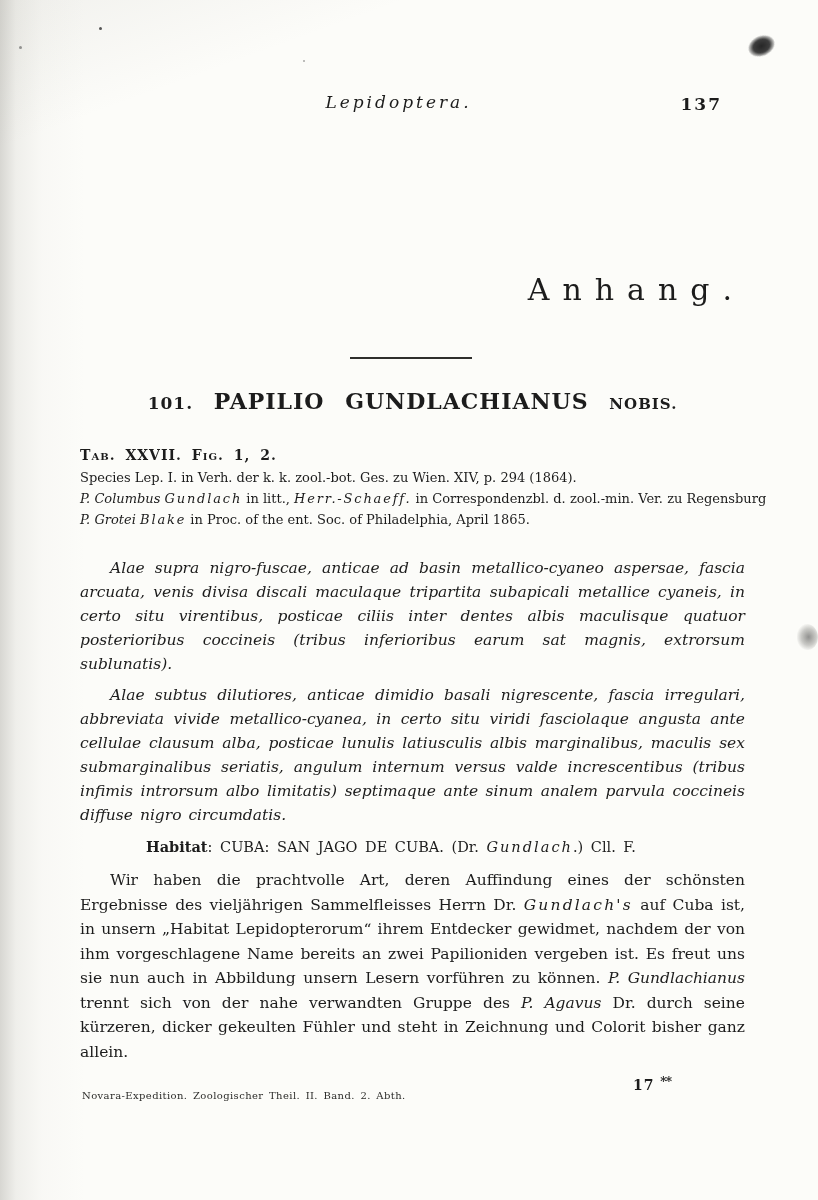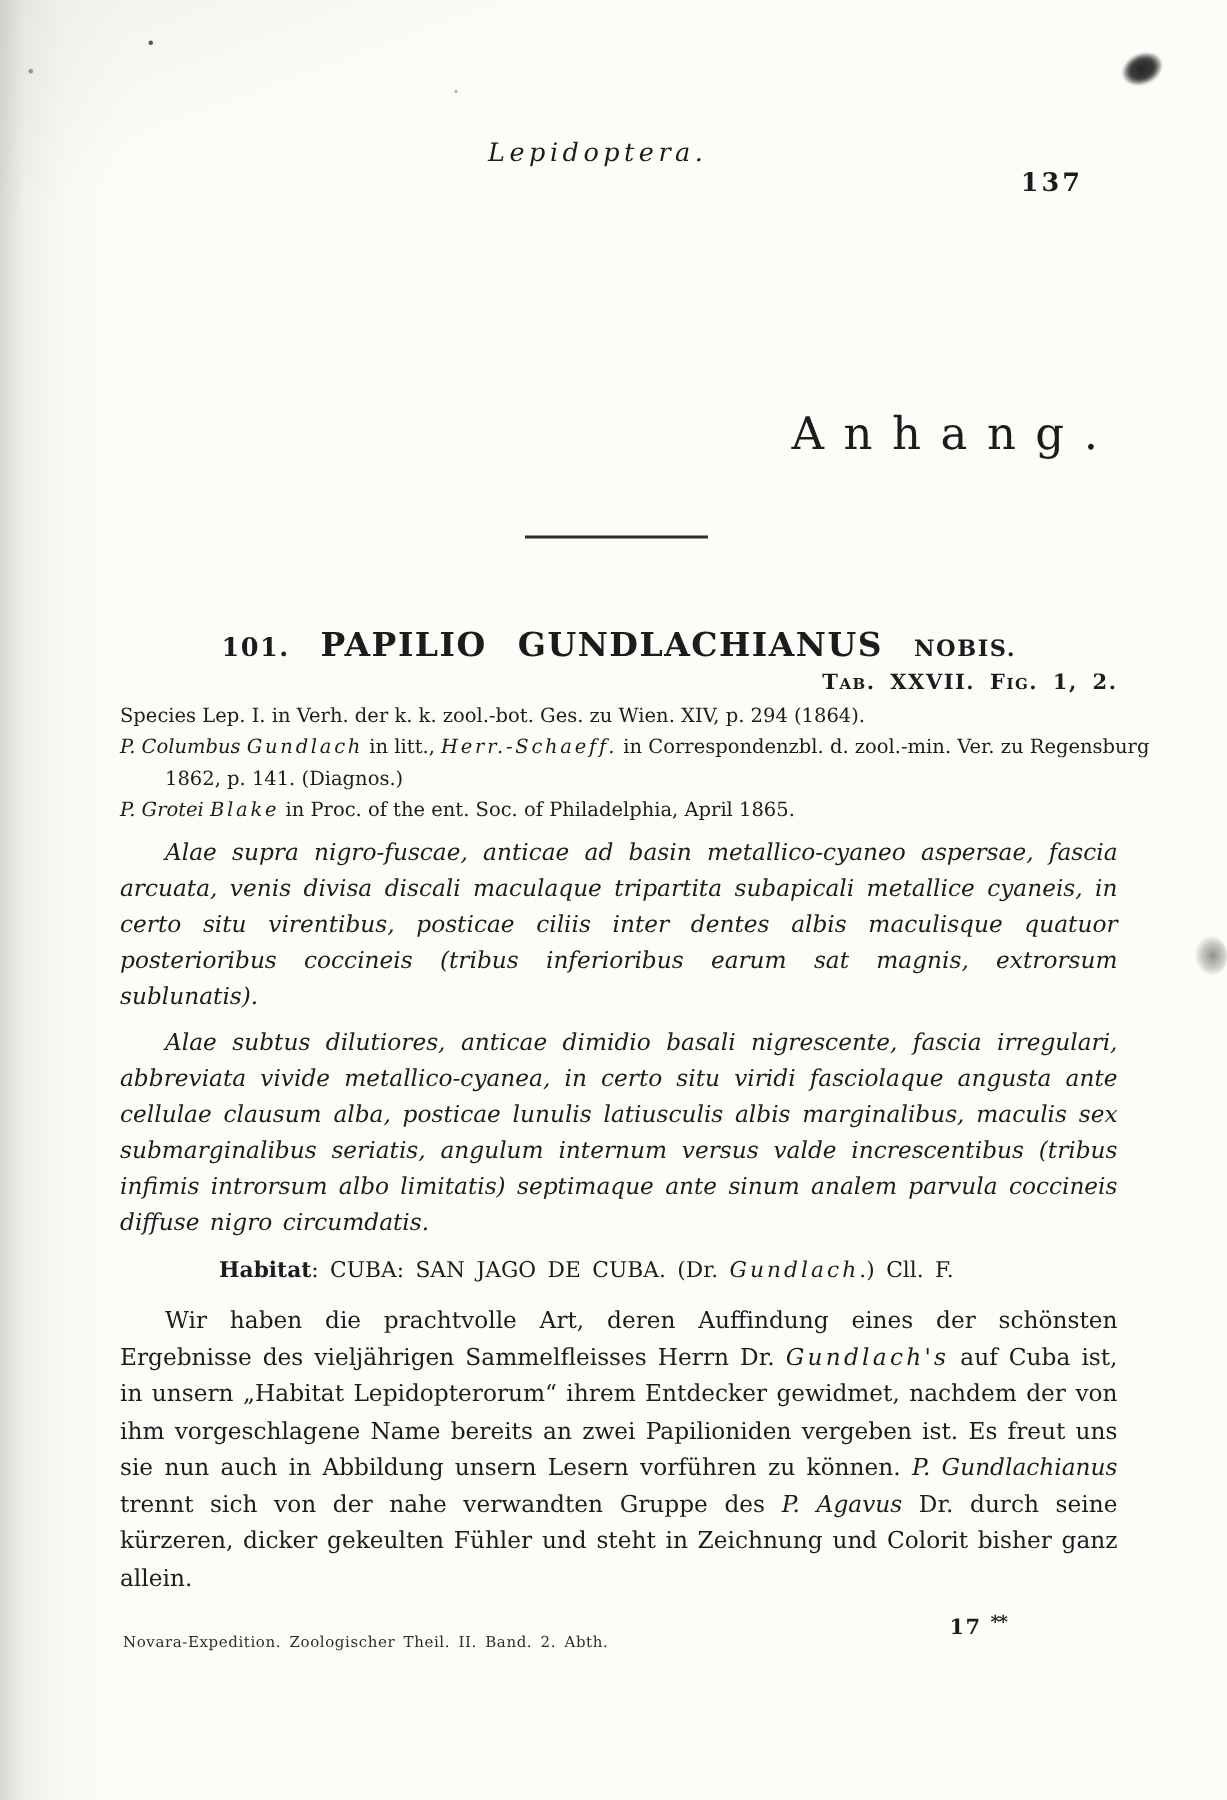--- a/index.html
+++ b/index.html
@@ -36,41 +36,41 @@
   .speck.s1 { left:99px;  top:27px; width:3px; height:3px; }
   .speck.s2 { left:19px;  top:46px; width:3px; height:3px; opacity:.6; }
   .speck.s3 { left:303px; top:60px; width:2px; height:2px; opacity:.5; }
 
   
   .running-header { position:absolute; left:0; top:92px; width:100%; }
   .rh-title {
     display:block; text-align:center; font-style:italic;
     font-size:17px; letter-spacing:3px; transform: translateX(-14px);
   }
-  .rh-page { position:absolute; right:23px; top:2px; font-weight:bold; font-size:17px; letter-spacing:2px;margin-top:18px; }
+  .rh-page { position:absolute; right:23px; top:2px; font-weight:bold; font-size:17px; letter-spacing:2px; }
 
   
   .section-title {
     position:absolute; left:0; top:272px; width:100%; margin:0;
     text-align:right; font-weight:normal;
     font-size:30px; letter-spacing:13px; padding-left:13px; box-sizing:border-box;
   }
   .rule { position:absolute; left:270px; top:357px; width:122px; height:2px; background:#2e2e2c; }
 
   
   .species-heading {
-    position:absolute; left:0; top:417px; width:100%; margin:0;
+    position:absolute; left:0; top:388px; width:100%; margin:0;
     text-align:center; font-size:22px; font-weight:bold;
     letter-spacing:1px; word-spacing:12px; white-space:nowrap;
   }
   .sp-num { font-size:17px; letter-spacing:1px; }
   .sp-author { font-size:15px; letter-spacing:1px; }
   .plate-ref {
     position:absolute; left:0; top:447px; width:100%;
-    text-align:right; font-variant:small-caps; font-weight:bold;
+    text-align:left; font-variant:small-caps; font-weight:bold;
     font-size:14px; letter-spacing:1px; word-spacing:4px;
   }
 
   
   .synonymy { position:absolute; left:0; top:467px; width:100%; font-size:13px; line-height:21px; }
   .synonymy p { margin:0; white-space:nowrap; }
   .syn-indent { padding-left:30px; }
   .ital { font-style:italic; }
   .sperr { letter-spacing:0.14em;font-style:italic; }
 
@@ -121,21 +121,20 @@
 
     <div class="plate-ref">Tab. XXVII. Fig. 1, 2.</div>
 
     <div class="synonymy">
       <p><span>Species Lep. I. in Verh. der k. k. zool.-bot. Ges. zu Wien. XIV, p. 294 (1864).</span></p>
       <p><span class="ital">P. Columbus</span>
         <span class="sperr">Gundlach</span>
         <span>in litt.,</span>
         <span class="sperr">Herr.-Schaeff.</span>
         <span>in Correspondenzbl. d. zool.-min. Ver. zu Regensburg</span></p>
-      <p class="syn-indent"><span>1862, p. 141. (Diagnos.)</span></p>
       <p><span class="ital">P. Grotei</span>
         <span class="sperr">Blake</span>
         <span>in Proc. of the ent. Soc. of Philadelphia, April 1865.</span></p>
     </div>
 
     <div class="bodyflow">
       <p class="diag"><span>Alae supra nigro-fuscae, anticae ad basin metallico-cyaneo aspersae, fascia arcuata, venis divisa discali maculaque tripartita subapicali metallice cyaneis, in certo situ virentibus, posticae ciliis inter dentes albis maculisque quatuor posterioribus coccineis (tribus inferioribus earum sat magnis, extrorsum sublunatis).</span></p>
       <p class="diag"><span>Alae subtus dilutiores, anticae dimidio basali nigrescente, fascia irregulari, abbreviata vivide metallico-cyanea, in certo situ viridi fasciolaque angusta ante cellulae clausum alba, posticae lunulis latiusculis albis marginalibus, maculis sex submarginalibus seriatis, angulum internum versus valde increscentibus (tribus infimis introrsum albo limitatis) septimaque ante sinum analem parvula coccineis diffuse nigro circumdatis.</span></p>
 
       <p class="habitat"><span class="hab-label">Habitat</span><span>:</span>

